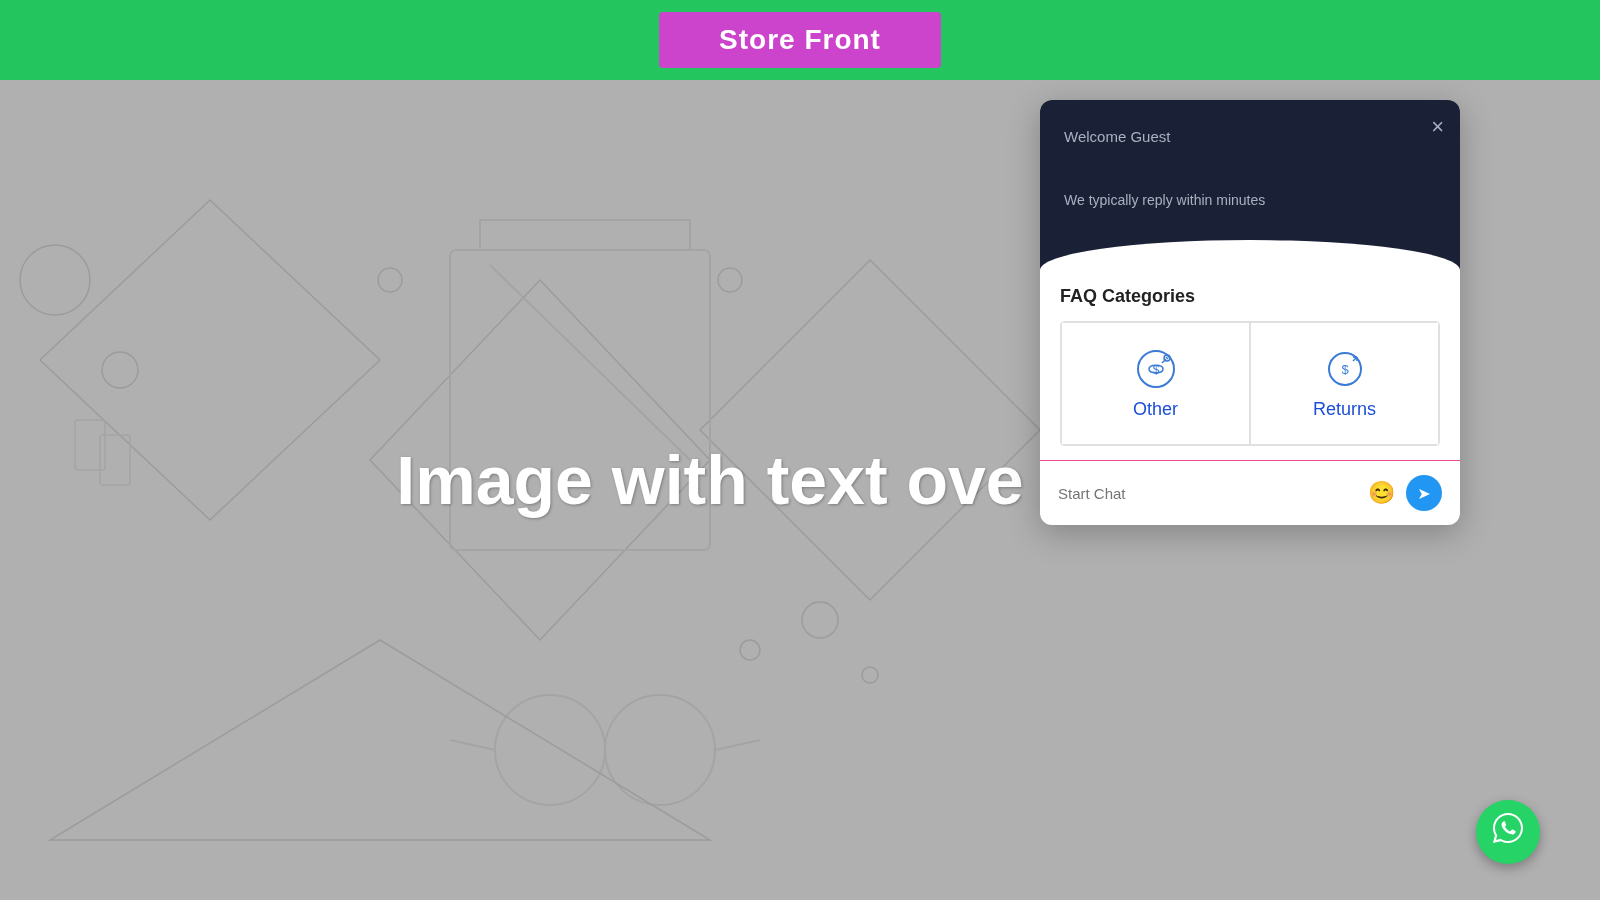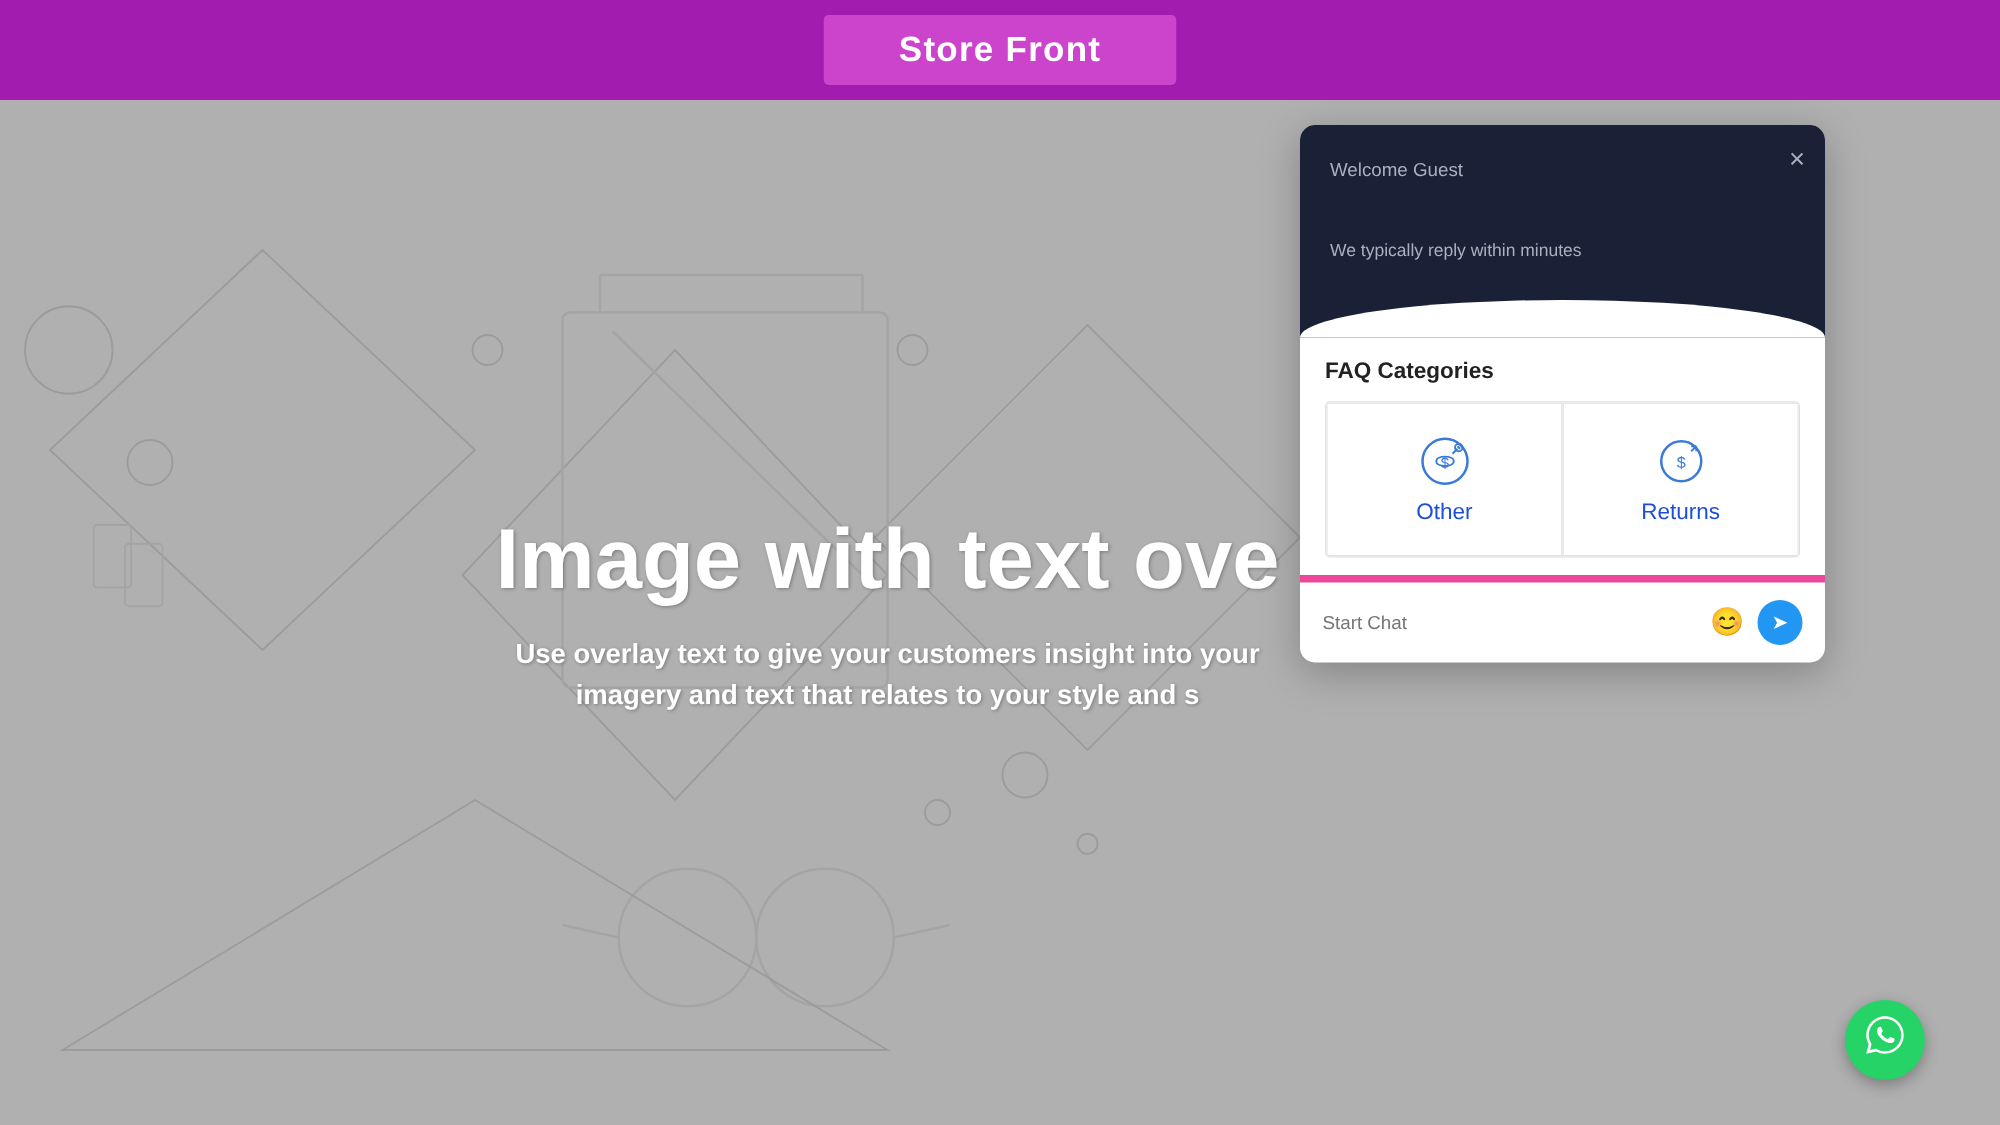--- a/index.html
+++ b/index.html
@@ -1,20 +1,20 @@
 <!DOCTYPE html>
 <html><head>
   <meta charset="utf-8">
   <style>
     * { box-sizing: border-box; margin: 0; padding: 0; }
     body { font-family: Arial, sans-serif; width: 1600px; height: 900px; overflow: hidden; }
 
     
     .header {
-      background-color: #a21caf;
+      background-color: #22c55e;
       height: 80px;
       display: flex;
       align-items: center;
       justify-content: center;
     }
     .header-title-box {
       background-color: #cc44cc;
       padding: 12px 60px;
       border-radius: 4px;
     }
@@ -166,21 +166,21 @@
     .faq-label {
       font-size: 18px;
       color: #1d4ed8;
     }
 
     
     .chat-footer {
       display: flex;
       align-items: center;
       padding: 14px 18px;
-      border-top: 6px solid #ec4899;
+      border-top: 1px solid #ec4899;
       margin-top: 14px;
     }
     .chat-input {
       flex: 1;
       border: none;
       outline: none;
       font-size: 15px;
       color: #aaa;
     }
     .chat-emoji-btn {
@@ -273,21 +273,20 @@
 
       <circle cx="820" cy="540" r="18" stroke="#888" fill="none"></circle>
       <circle cx="870" cy="595" r="8" stroke="#888" fill="none"></circle>
 
       <polygon points="380,560 710,760 50,760" stroke="#888" fill="none" stroke-width="1.5"></polygon>
     </svg>
   </div>
 
   <div class="hero-text">
     <div class="hero-title">Image with text ove</div>
-    <div class="hero-subtitle">Use overlay text to give your customers insight into your<br>imagery and text that relates to your style and s</div>
   </div>
 
   <div class="chat-widget">
 
     <div class="chat-header">
       <button class="chat-close-btn">×</button>
       <div class="chat-header-subtitle">Welcome Guest</div>
       <div class="chat-header-reply">We typically reply within minutes</div>
     </div>
 

